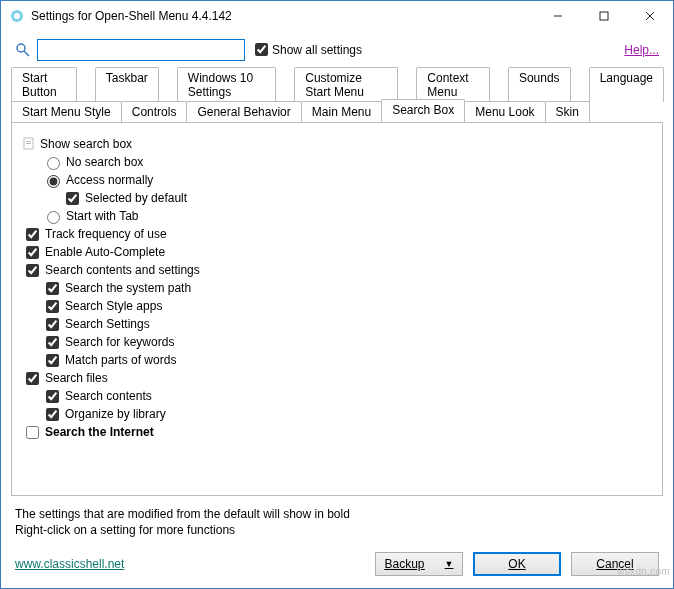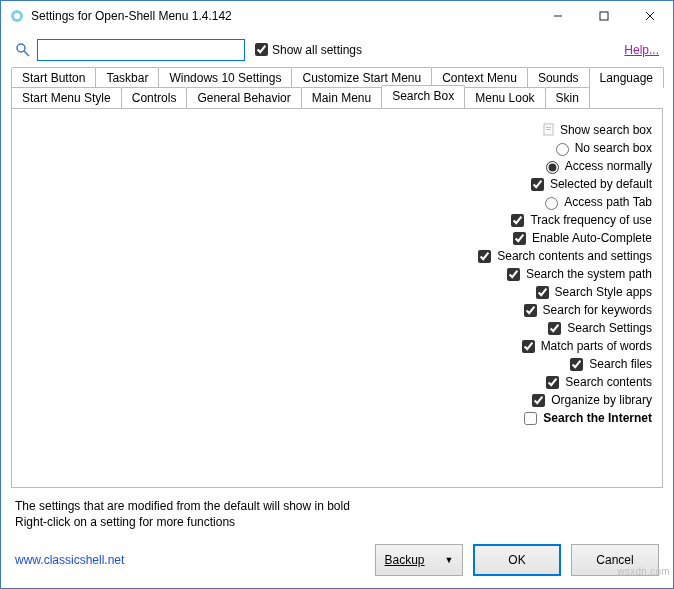--- a/index.html
+++ b/index.html
@@ -17,53 +17,53 @@
   .search-input { width: 208px; height: 22px; border: 1px solid #0078d7; outline: none; padding: 0 4px; font-size: 12px; }
   .cb-wrap { margin-left: 10px; display: flex; align-items: flex-start; }
   .cb-wrap input { margin: 0 4px 0 0; }
   .help { color: #a21caf; text-decoration: underline; cursor: pointer; }
   .tabs { padding: 0 10px; }
   .tabrow { display: flex; }
   .tab { border: 1px solid #bbb; border-bottom: none; background: #fff; padding: 3px 10px; font-size: 12px; margin-right: -1px; position: relative; cursor: pointer; }
   .tabrow1 .tab { border-top-left-radius: 2px; border-top-right-radius: 2px; }
   .tabrow2 .tab { border-top-left-radius: 2px; border-top-right-radius: 2px; }
   .tab.active { background: #fff; z-index: 2; padding-bottom: 5px; margin-top: -2px; }
-  .tabrow1 { margin-bottom: -1px; }
+  .tabrow1 { margin-bottom: -1px; gap: 19px; }
   .panel-wrap { padding: 0 10px 6px 10px; flex: 1; display: flex; flex-direction: column; }
   .panel { border: 1px solid #bbb; flex: 1; background: #fff; padding: 12px 10px; position: relative; }
   .tree { font-size: 12px; line-height: 18px; }
-  .row { display: flex; align-items: center; height: 18px; justify-content: flex-end; }
+  .row { display: flex; align-items: center; height: 18px; }
   .row.lvl0 { padding-left: 0; }
   .row.lvl1 { padding-left: 20px; }
   .row.lvl2 { padding-left: 40px; }
   .pgicon { width: 14px; height: 14px; margin-right: 4px; display:inline-flex; }
   .ctl { width: 13px; height: 13px; margin-right: 6px; }
   .row label, .row span.txt { cursor: default; }
   .bold { font-weight: bold; }
   .hints { padding: 4px 14px 8px 14px; font-size: 12px; line-height: 16px; }
   .buttons { display: flex; justify-content: flex-end; align-items: center; padding: 6px 14px 12px 14px; gap: 10px; }
-  .link { color: #1d4ed8; cursor: pointer; margin-right: auto; }
-  .btn { min-width: 88px; height: 32px; border: 1px solid #adadad; background: linear-gradient(#f3f3f3,#e3e3e3); font-size: 12px; display: inline-flex; align-items: center; justify-content: center; cursor: pointer; }
+  .link { color: #0f766e; text-decoration: underline; cursor: pointer; margin-right: auto; }
+  .btn { min-width: 88px; height: 24px; border: 1px solid #adadad; background: linear-gradient(#f3f3f3,#e3e3e3); font-size: 12px; display: inline-flex; align-items: center; justify-content: center; cursor: pointer; text-decoration: underline; }
   .btn.default { border: 1px solid #0078d7; box-shadow: inset 0 0 0 1px #0078d7; }
   .btn .drop { margin-left: 20px; font-size: 9px; }
   .watermark { position: absolute; bottom: 12px; right: 4px; font-size: 10px; color: #c0c0c0; letter-spacing: .3px; }
   input[type=checkbox], input[type=radio] { accent-color: #333; }
 </style>
 </head>
 <body>
 
 <div class="window">
   <div class="titlebar">
     <span class="app-icon">
       <svg viewBox="0 0 16 16">
           <circle cx="8" cy="8" r="6" fill="#7fd0e8"></circle>
           <circle cx="8" cy="8" r="3" fill="#fff"></circle>
         </svg>
     </span>
-    <span class="title">Settings for Open-Shell Menu 1.4.142</span>
+    <span class="title">Settings for Open-Shell Menu 4.4.142</span>
     <div class="wc">
       <div>
           <svg viewBox="0 0 10 10">
             <line x1="1" y1="5" x2="9" y2="5" stroke="#222"></line>
           </svg>
         </div>
       <div>
           <svg viewBox="0 0 10 10">
             <rect x="1" y="1" width="8" height="8" fill="none" stroke="#222"></rect>
           </svg>
@@ -136,21 +136,21 @@
         <div class="row lvl1">
           <input type="radio" class="ctl" name="sb" checked="" style="">
           <span class="txt">Access normally</span>
         </div>
         <div class="row lvl2">
           <input type="checkbox" class="ctl" checked="" style="">
           <span class="txt">Selected by default</span>
         </div>
         <div class="row lvl1">
           <input type="radio" class="ctl" name="sb" style="">
-          <span class="txt">Access path Tab</span>
+          <span class="txt">Start with Tab</span>
         </div>
 
         <div class="row lvl0">
           <input type="checkbox" class="ctl" checked="" style="">
           <span class="txt">Track frequency of use</span>
         </div>
         <div class="row lvl0">
           <input type="checkbox" class="ctl" checked="" style="">
           <span class="txt">Enable Auto-Complete</span>
         </div>
@@ -162,25 +162,25 @@
         <div class="row lvl1">
           <input type="checkbox" class="ctl" checked="" style="">
           <span class="txt">Search the system path</span>
         </div>
         <div class="row lvl1">
           <input type="checkbox" class="ctl" checked="" style="">
           <span class="txt">Search Style apps</span>
         </div>
         <div class="row lvl1">
           <input type="checkbox" class="ctl" checked="" style="">
+          <span class="txt">Search Settings</span>
+        </div>
+        <div class="row lvl1">
+          <input type="checkbox" class="ctl" checked="" style="">
           <span class="txt">Search for keywords</span>
-        </div>
-        <div class="row lvl1">
-          <input type="checkbox" class="ctl" checked="" style="">
-          <span class="txt">Search Settings</span>
         </div>
         <div class="row lvl1">
           <input type="checkbox" class="ctl" checked="" style="">
           <span class="txt">Match parts of words</span>
         </div>
 
         <div class="row lvl0">
           <input type="checkbox" class="ctl" checked="" style="">
           <span class="txt">Search files</span>
         </div>

